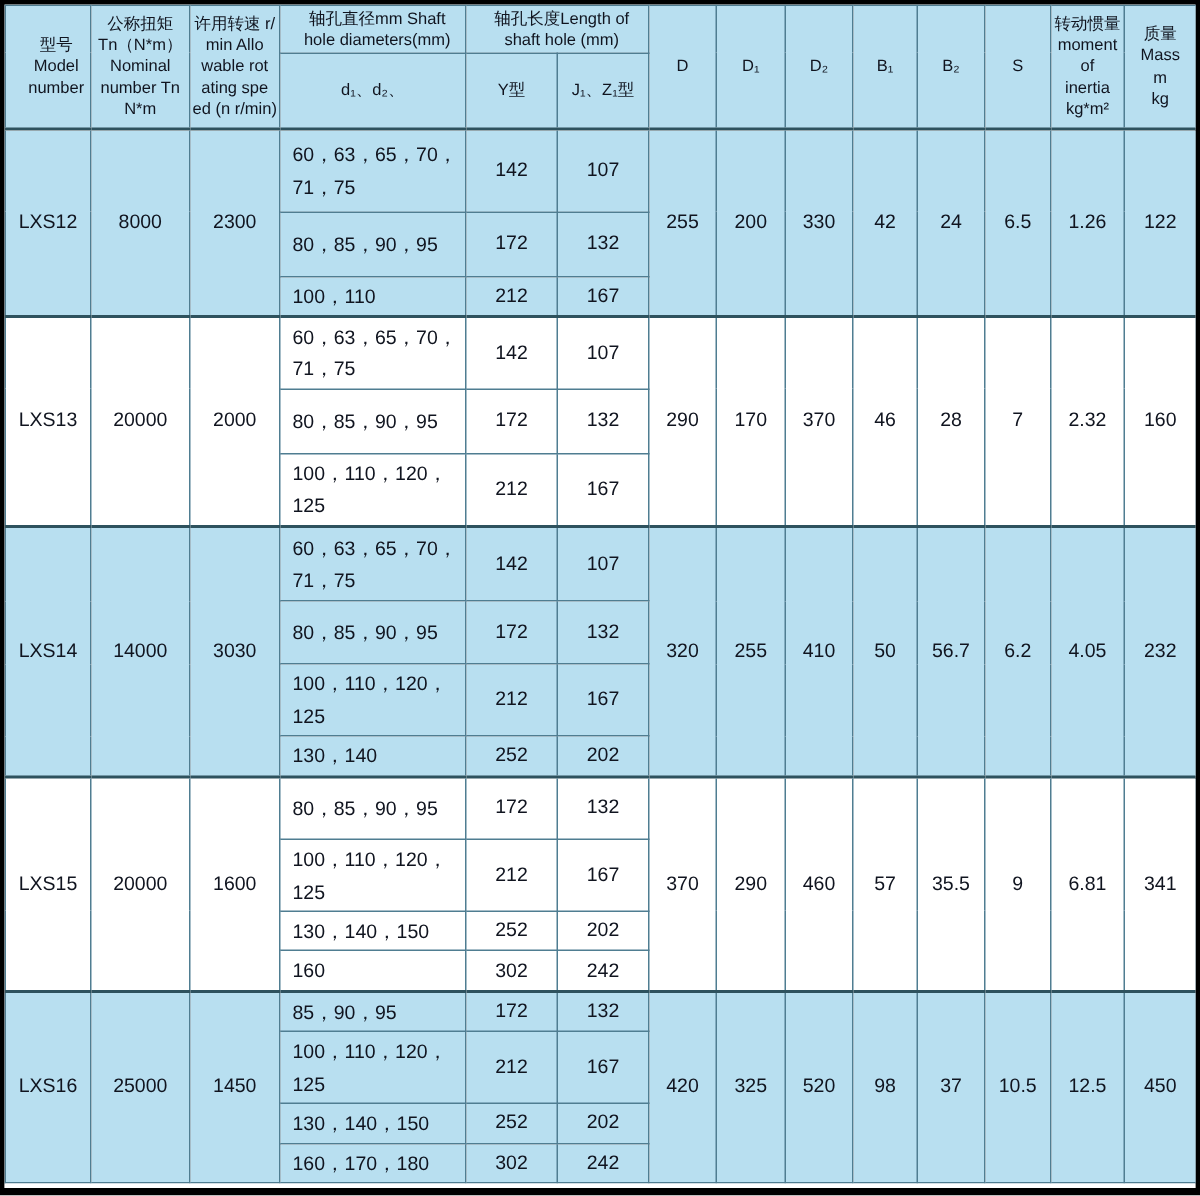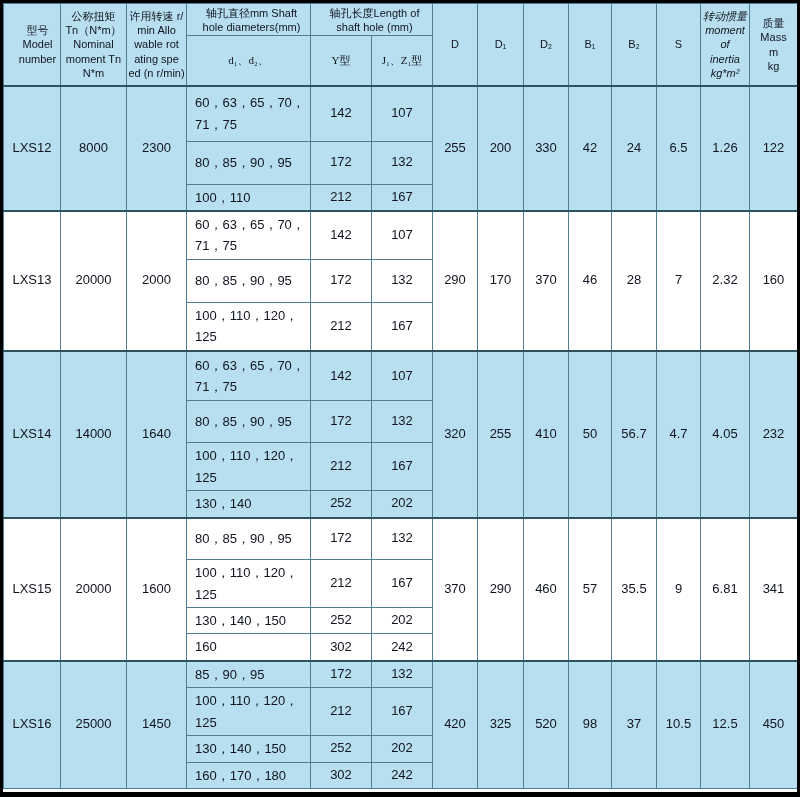--- a/index.html
+++ b/index.html
@@ -27,23 +27,23 @@
     line-height: 1.3;
     white-space: pre-line;
     text-align: center;
   }
   .spec thead tr.h1 { height: 24px; }
   .spec thead tr.h2 { height: 51px; }
   th.model-h  { font-size: 12px; text-align: left; padding-left: 11px; margin-left: 44px; }
   th.torque-h { font-size: 12px; }
   th.speed-h  { font-size: 11px; text-align: left; padding-left: 0; }
   th.group-h  { font-size: 11px; text-align: left; vertical-align: top; padding: 2px 0 0 6px; }
-  th.sub-h    { font-size: 13px; font-family: Liberation Serif, serif; }
+  th.sub-h    { font-size: 13px; }
   th.cap-h    { font-size: 14px; }
-  th.inertia-h{ font-size: 11px; font-style: italic; }
+  th.inertia-h{ font-size: 11px; }
   th.mass-h   { font-size: 12px; }
   .spec td {
     font-size: 13px;
     text-align: center;
     line-height: 1.3;
   }
   td.dlist {
     text-align: left;
     padding: 2px 2px 2px 8px;
     line-height: 1.65;
@@ -79,21 +79,21 @@
         <col style="width:48px">
     </colgroup>
     <thead>
       <tr class="h1">
         <th rowspan="2" class="model-h">型号
 Model
 number</th>
         <th rowspan="2" class="torque-h">公称扭矩
 Tn（N*m）
 Nominal
-moment Tn
+number Tn
 N*m</th>
         <th rowspan="2" class="speed-h">许用转速 r/
 min  Allo
 wable rot
 ating spe
 ed (n r/min)</th>
         <th class="group-h">轴孔直径mm Shaft
 hole diameters(mm)</th>
         <th colspan="2" class="group-h">轴孔长度Length of
 shaft hole (mm)</th>
@@ -171,30 +171,30 @@
       </tr>
       <tr class="white" style="height:42px">
         <td class="dlist">100，110，120，125</td>
         <td>212</td>
         <td>167</td>
       </tr>
 
       <tr class="blue band-start" style="height:50px">
         <td rowspan="4">LXS14</td>
         <td rowspan="4">14000</td>
-        <td rowspan="4">1640</td>
+        <td rowspan="4">3030</td>
         <td class="dlist">60，63，65，70，71，75</td>
         <td>142</td>
         <td>107</td>
         <td rowspan="4">320</td>
         <td rowspan="4">255</td>
         <td rowspan="4">410</td>
         <td rowspan="4">50</td>
         <td rowspan="4">56.7</td>
-        <td rowspan="4">4.7</td>
+        <td rowspan="4">6.2</td>
         <td rowspan="4">4.05</td>
         <td rowspan="4">232</td>
       </tr>
       <tr class="blue" style="height:42px">
         <td class="dlist">80，85，90，95</td>
         <td>172</td>
         <td>132</td>
       </tr>
       <tr class="blue" style="height:45px">
         <td class="dlist">100，110，120，125</td>

